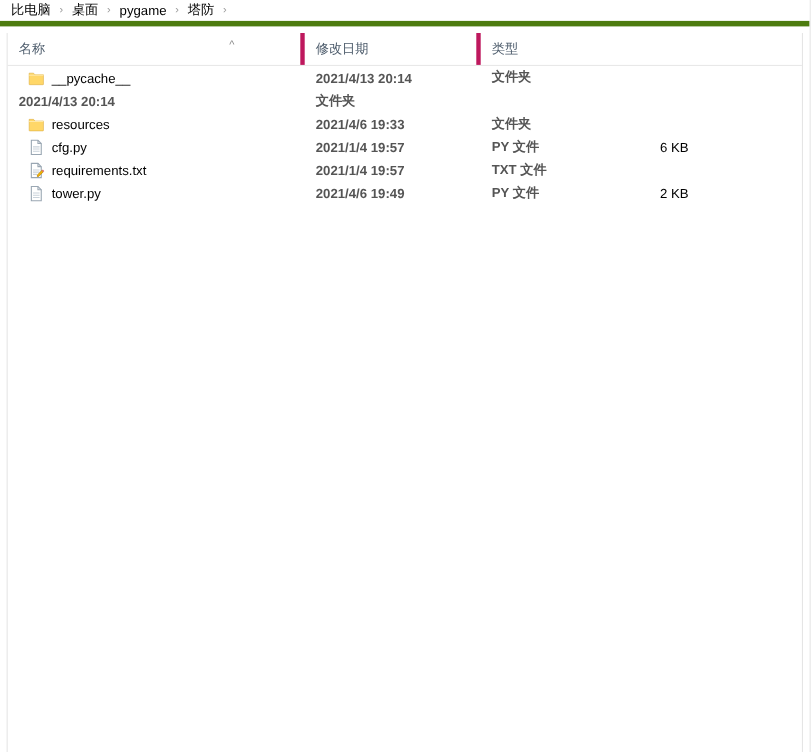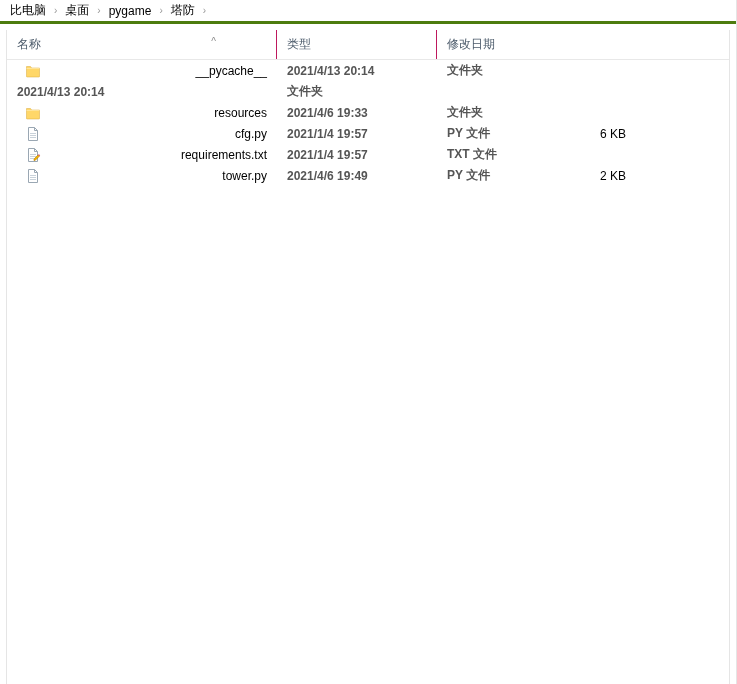--- a/index.html
+++ b/index.html
@@ -12,21 +12,21 @@
     width: 737px;
     height: 684px;
     overflow: hidden;
     border-right: 1px solid #e5e5e5;
   }
   .breadcrumb {
     height: 24px;
     display: flex;
     align-items: center;
     padding: 0 4px;
-    border-bottom: 3px solid #4d7c0f;
+    border-bottom: 5px solid #4d7c0f;
     background: #fff;
   }
   .crumb {
     padding: 2px 6px;
     color: #000;
     white-space: nowrap;
   }
   .crumb-sep {
     color: #999;
     padding: 0 2px;
@@ -46,21 +46,21 @@
     grid-template-columns: 270px 160px 120px 130px;
   }
   .headers {
     border-bottom: 1px solid #e8e8e8;
     height: 30px;
     align-items: center;
     color: #4b5a6a;
   }
   .hcell {
     padding: 6px 10px;
-    border-right: 1px solid #be185d;
+    border-right: 4px solid #be185d;
     font-size: 12px;
     position: relative;
   }
   .hcell:last-child { border-right: none; }
   .sort-caret {
     position: absolute;
     right: 60px;
     top: 6px;
     color: #888;
     font-size: 10px;
@@ -76,21 +76,20 @@
     overflow: hidden;
     text-overflow: ellipsis;
     color: #000;
   }
   .cell.size { text-align: center; padding-right: 28px; }
   .namecell {
     display: flex;
     align-items: center;
     gap: 6px;
     padding-left: 18px;
-    justify-content: space-between;
   }
   .icon {
     width: 16px;
     height: 16px;
     flex: 0 0 16px;
     display: inline-flex;
     align-items: center;
     justify-content: center;
   }
   .icon svg { width: 16px; height: 16px; }
@@ -109,22 +108,22 @@
   <span class="crumb">塔防</span>
   <span class="crumb-sep">›</span>
 </div>
 
 <div class="filepane">
   <div class="cols headers">
     <div class="hcell">
       <span>名称</span>
       <span class="sort-caret">^</span>
     </div>
+    <div class="hcell">修改日期</div>
     <div class="hcell">类型</div>
-    <div class="hcell">修改日期</div>
   </div>
 
   <div class="rows" id="rows">
       <div class="cols row">
         <div class="cell namecell">
           <span class="icon">
   <svg viewBox="0 0 16 16">
               <path fill="#ffd768" stroke="#d9a93a" stroke-width="0.5" d="M1.5 3.5h4l1.2 1.5H14.5v8.5a.5.5 0 0 1-.5.5H2a.5.5 0 0 1-.5-.5z"></path>
               <path fill="#ffe9a8" d="M1.5 5h13v.8h-13z"></path>
             </svg>

